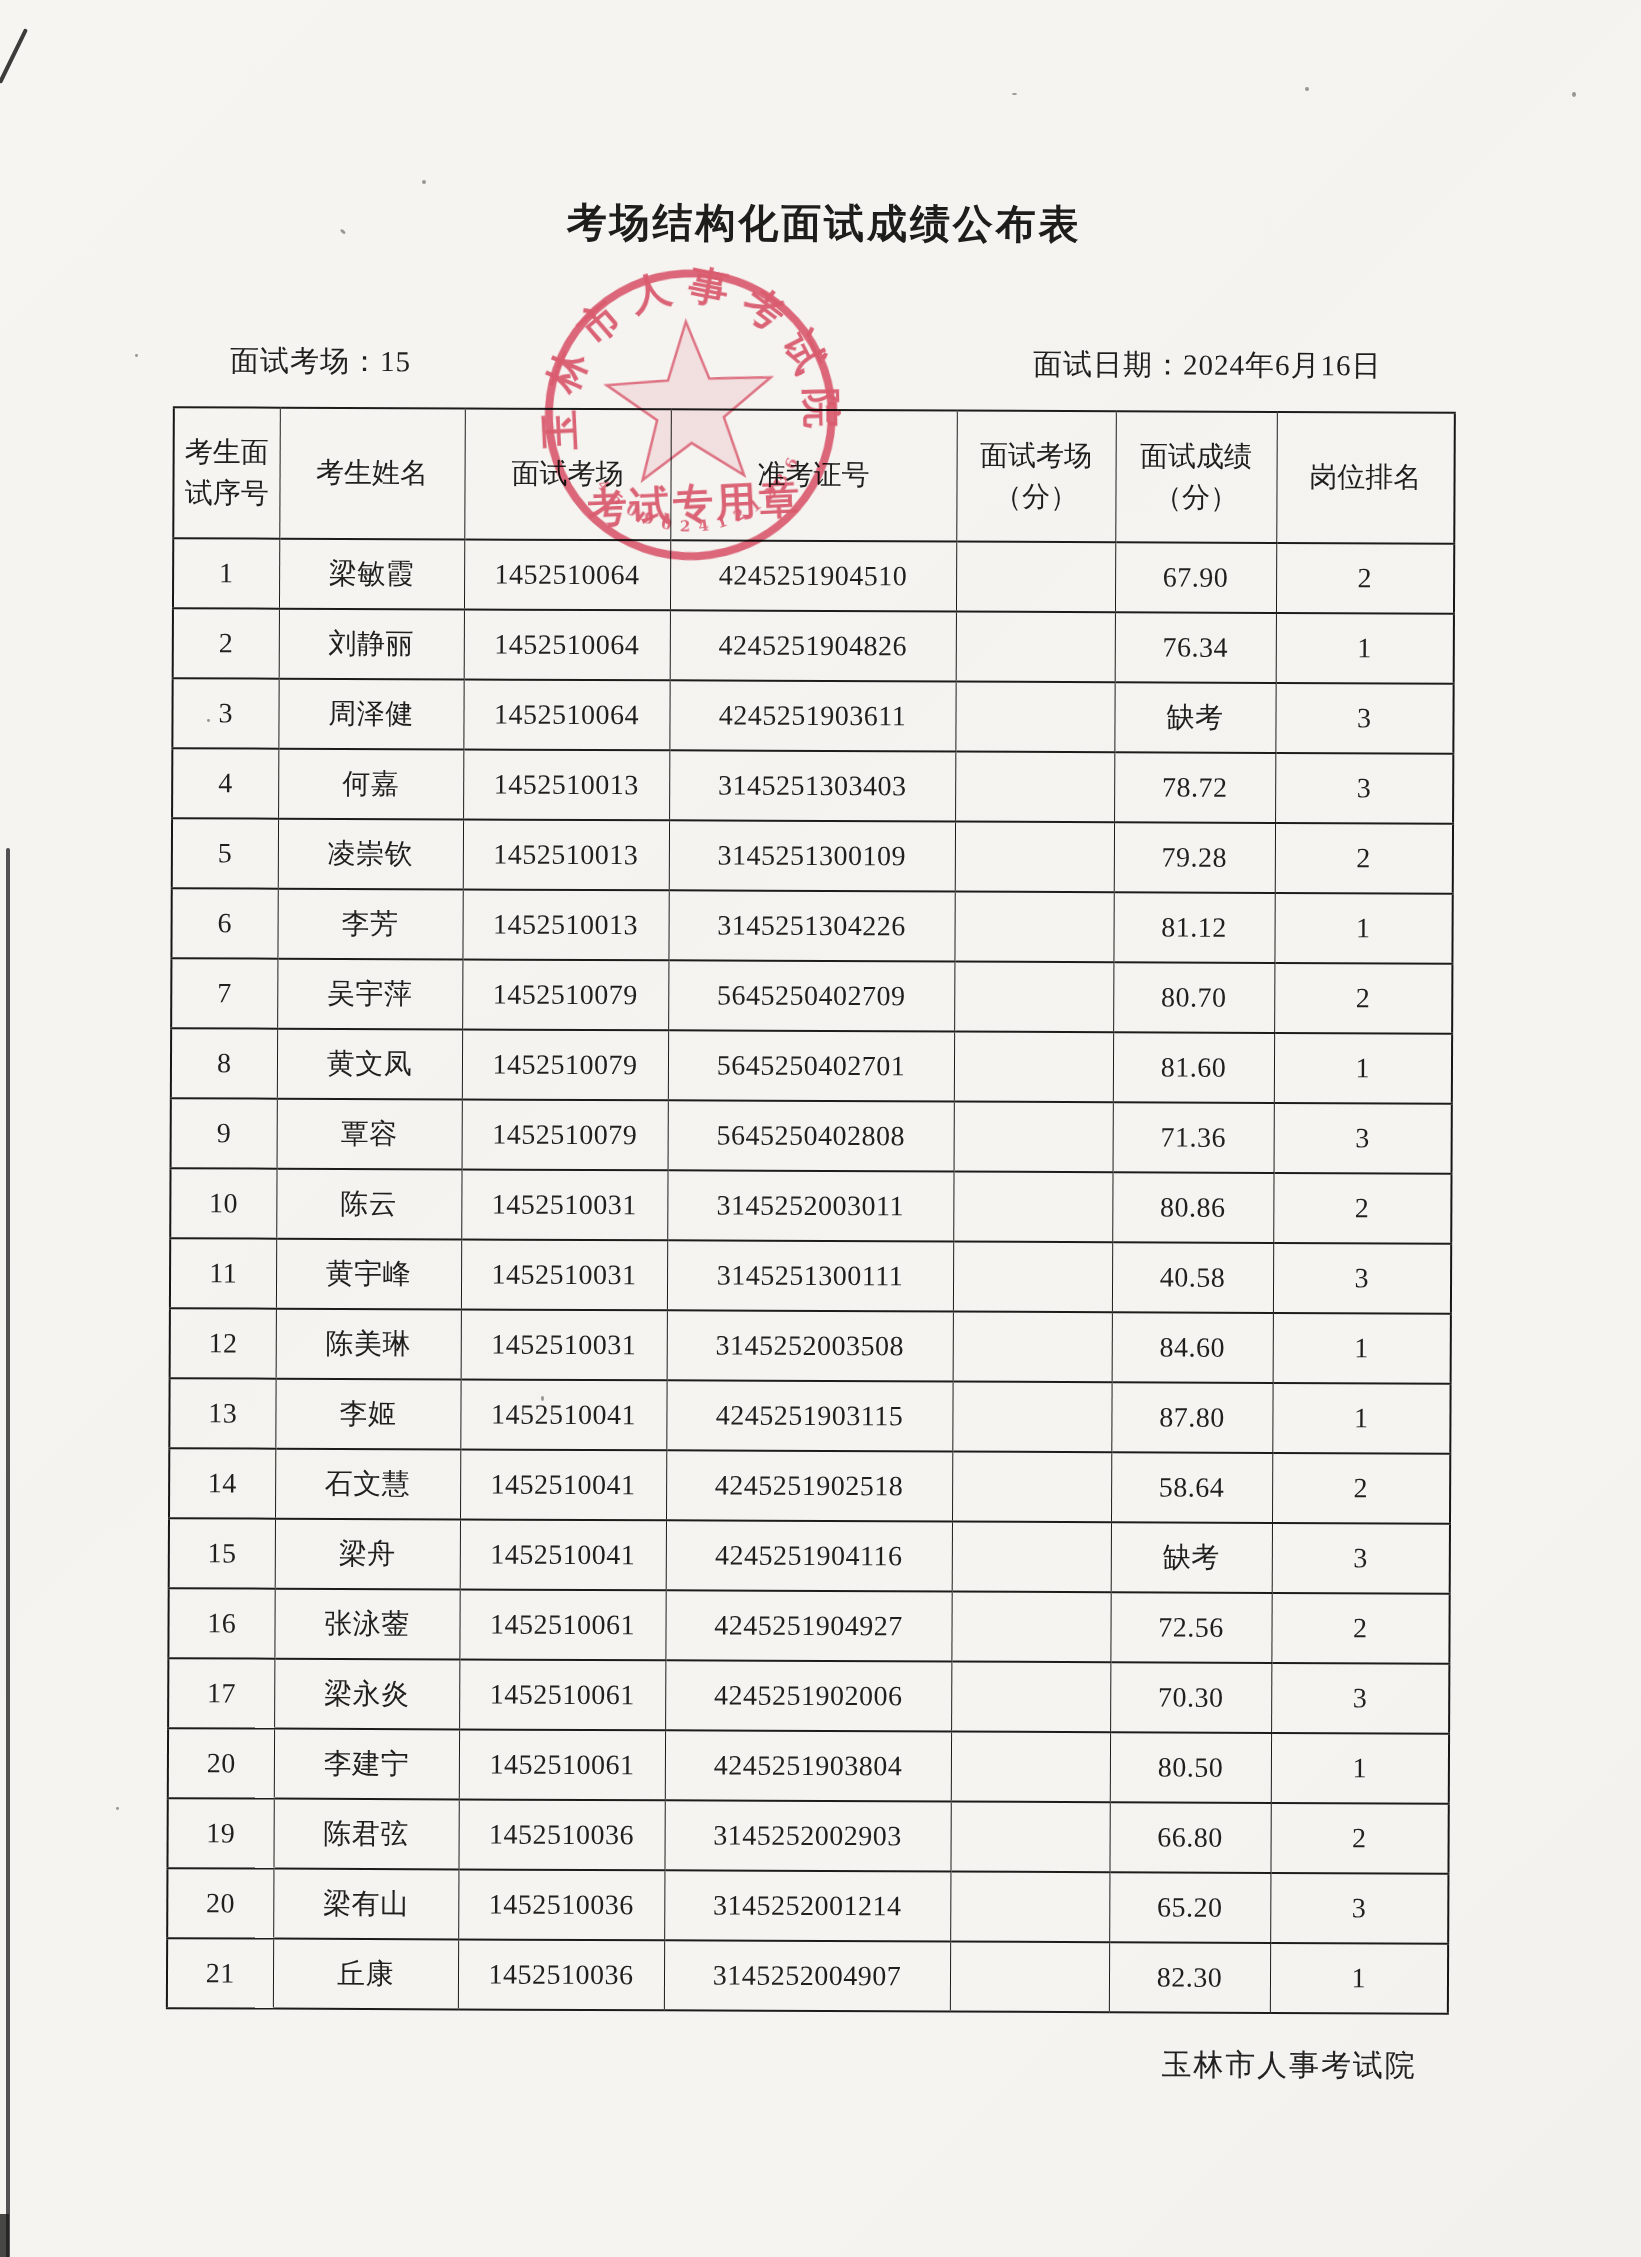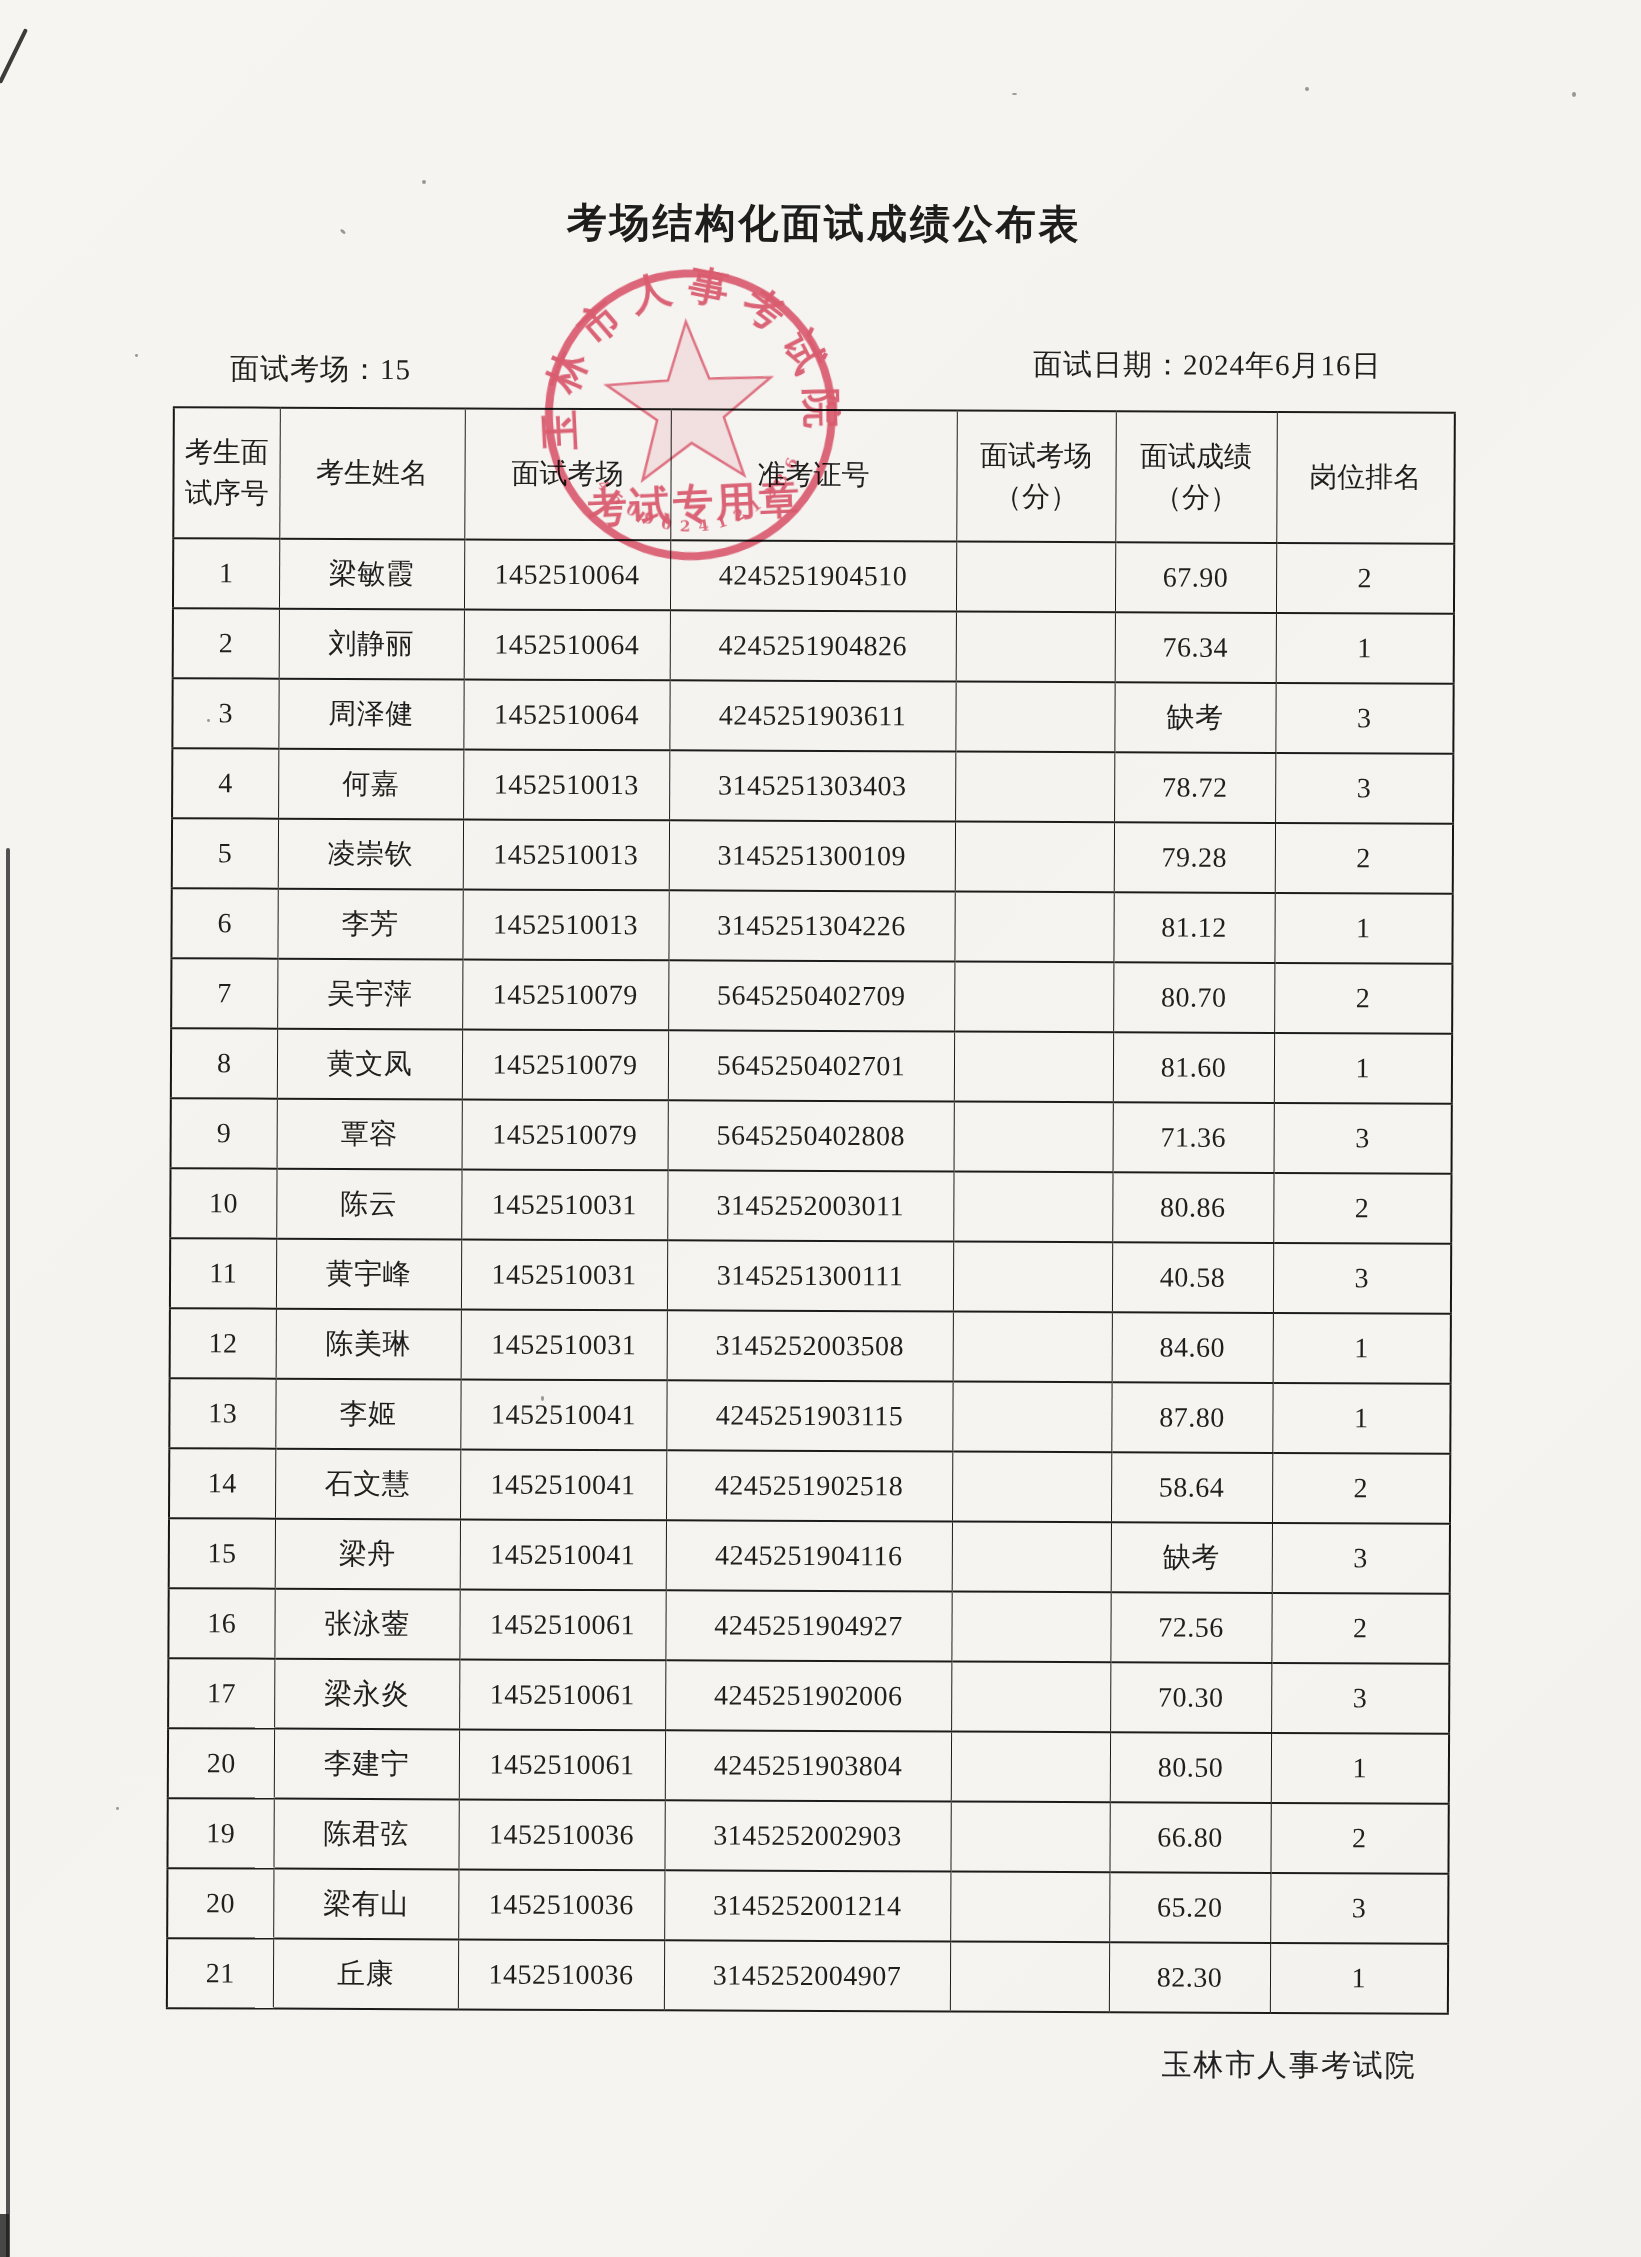--- a/index.html
+++ b/index.html
@@ -8,21 +8,21 @@
     background:linear-gradient(135deg,#f7f5f2 0%,#f5f3f0 40%,#f6f4f1 70%,#f3f1ee 100%);
     font-family:"Liberation Serif","DejaVu Serif",serif;
     color:#232322;
   }
   .sheet{position:absolute;inset:0;transform:rotate(0.25deg);transform-origin:821px 1062px;}
   .title{
     position:absolute;top:196px;left:0;width:1641px;text-align:center;
     font-size:40px;font-weight:bold;letter-spacing:2.9px;color:#1d1d1c;
   }
   .info-line{position:absolute;top:340px;left:0;width:1641px;font-size:29px;color:#1f1f1e;}
-  .info-room{position:absolute;left:227px;top:12px;letter-spacing:1px;}
+  .info-room{position:absolute;left:227px;top:4px;letter-spacing:1px;}
   .info-date{position:absolute;left:1030px;top:3.9px;letter-spacing:1px;}
   table.score{
     position:absolute;left:170px;top:409px;width:1281px;
     border-collapse:collapse;table-layout:fixed;
     font-size:28px;color:#1f1f1e;
   }
   table.score th,table.score td{
     border:1.9px solid #1c1c1b;border-top-width:2.9px;border-bottom-width:2.9px;
     text-align:center;vertical-align:middle;padding:0 5.8px;
     white-space:pre-line;line-height:1.45;

